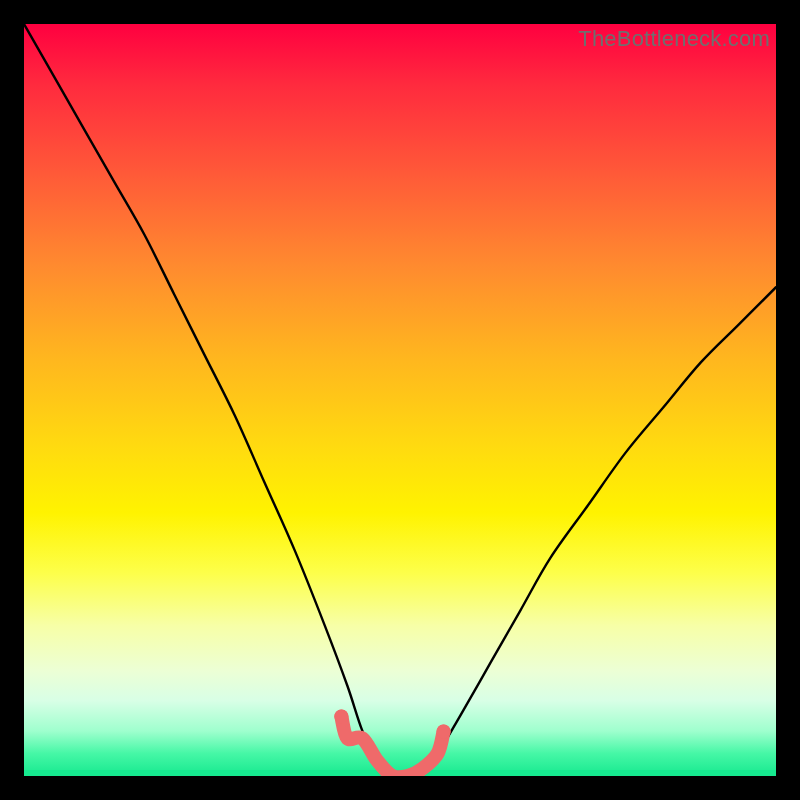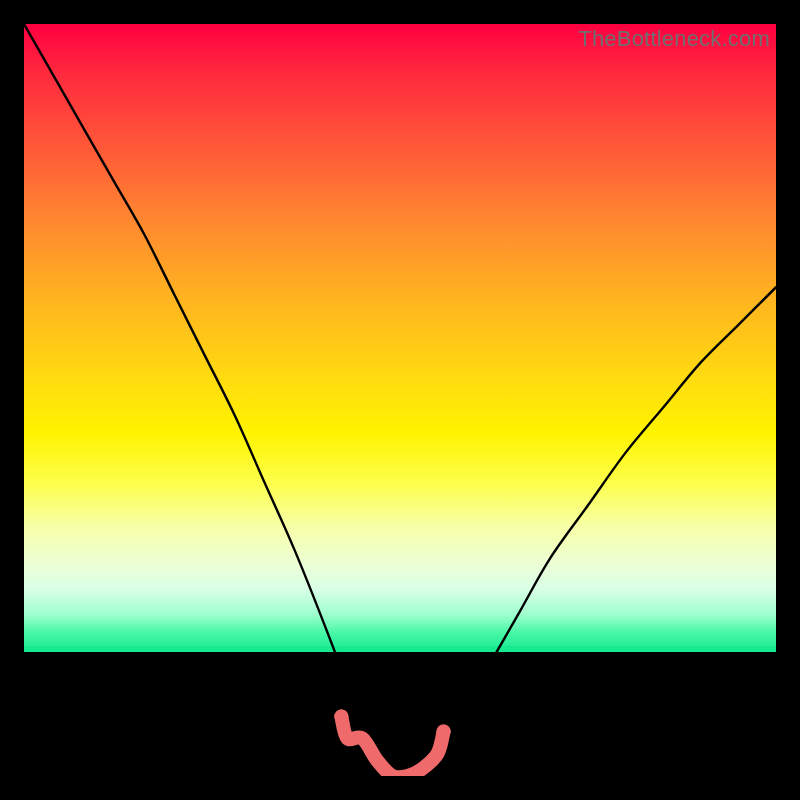--- a/index.html
+++ b/index.html
@@ -15,21 +15,21 @@
     position: relative;
     width: 800px;
     height: 800px;
     background: #000;
   }
   .plot {
     position: absolute;
     left: 24px;
     top: 24px;
     width: 752px;
-    height: 628px;
+    height: 752px;
     background: linear-gradient(to bottom,
       #ff0040 0%,
       #ff2a3e 8%,
       #ff5a38 20%,
       #ff8a2f 32%,
       #ffb51f 44%,
       #ffda10 56%,
       #fff300 65%,
       #fdff4a 73%,
       #f7ffa7 80%,

